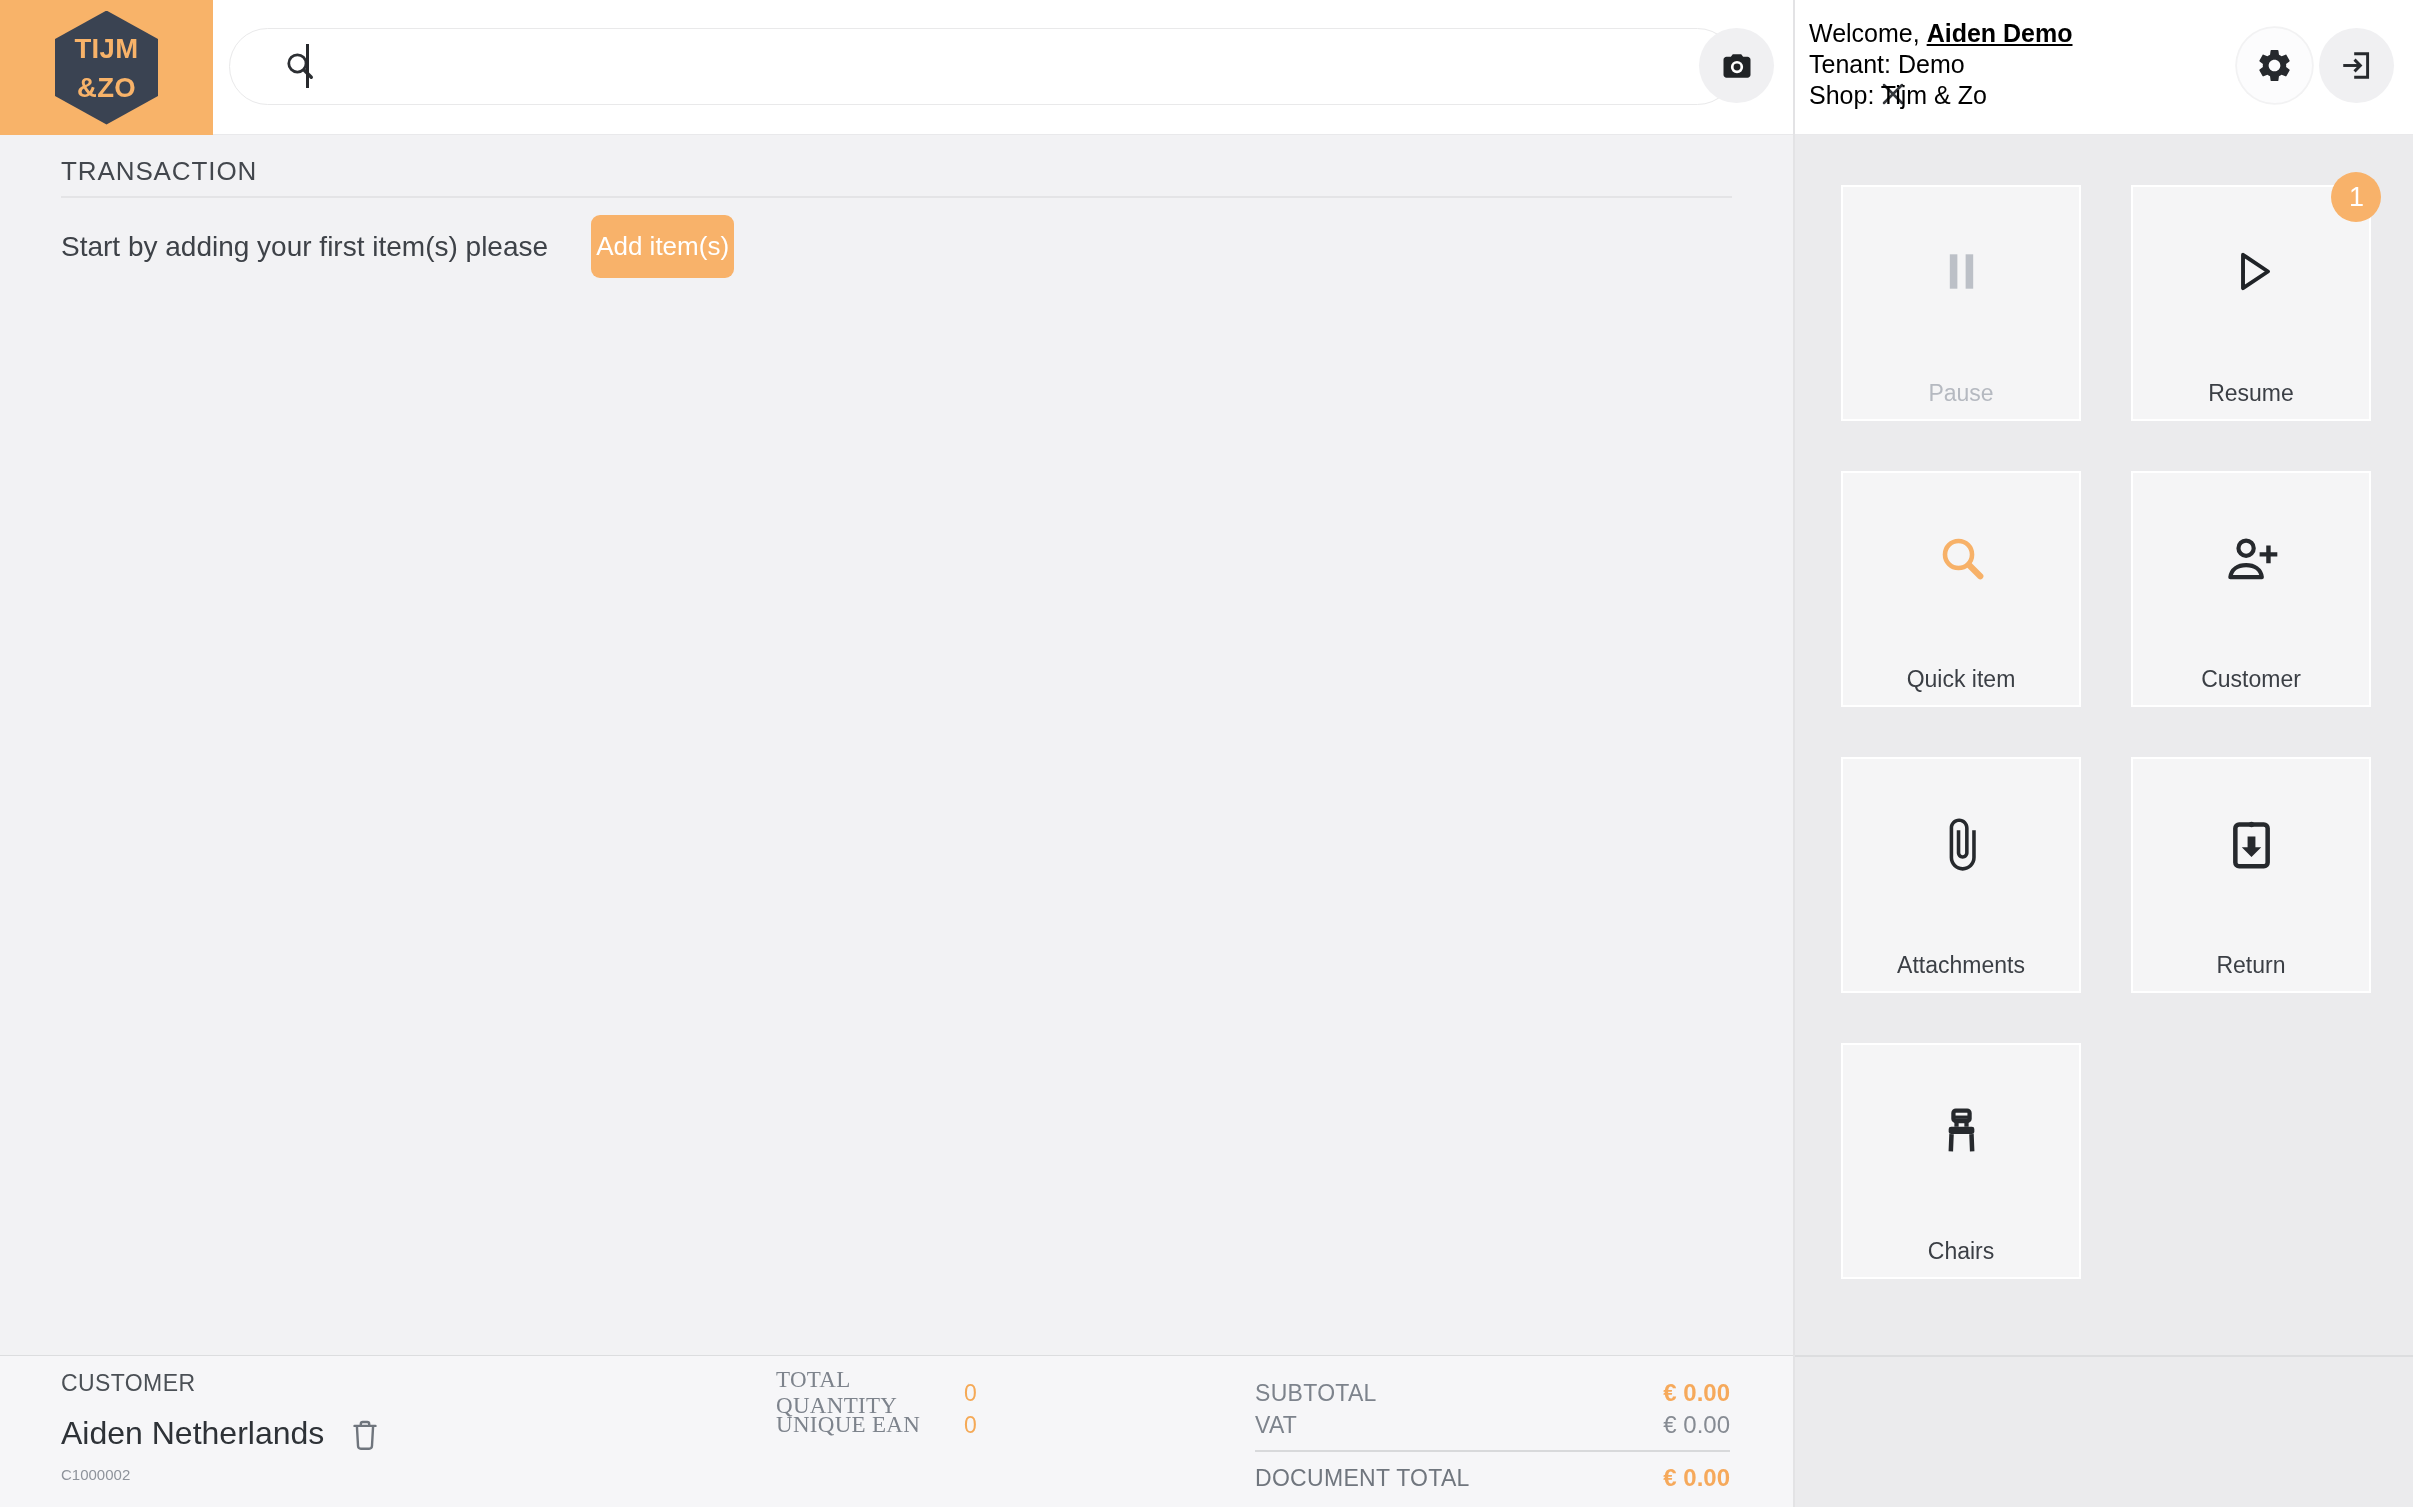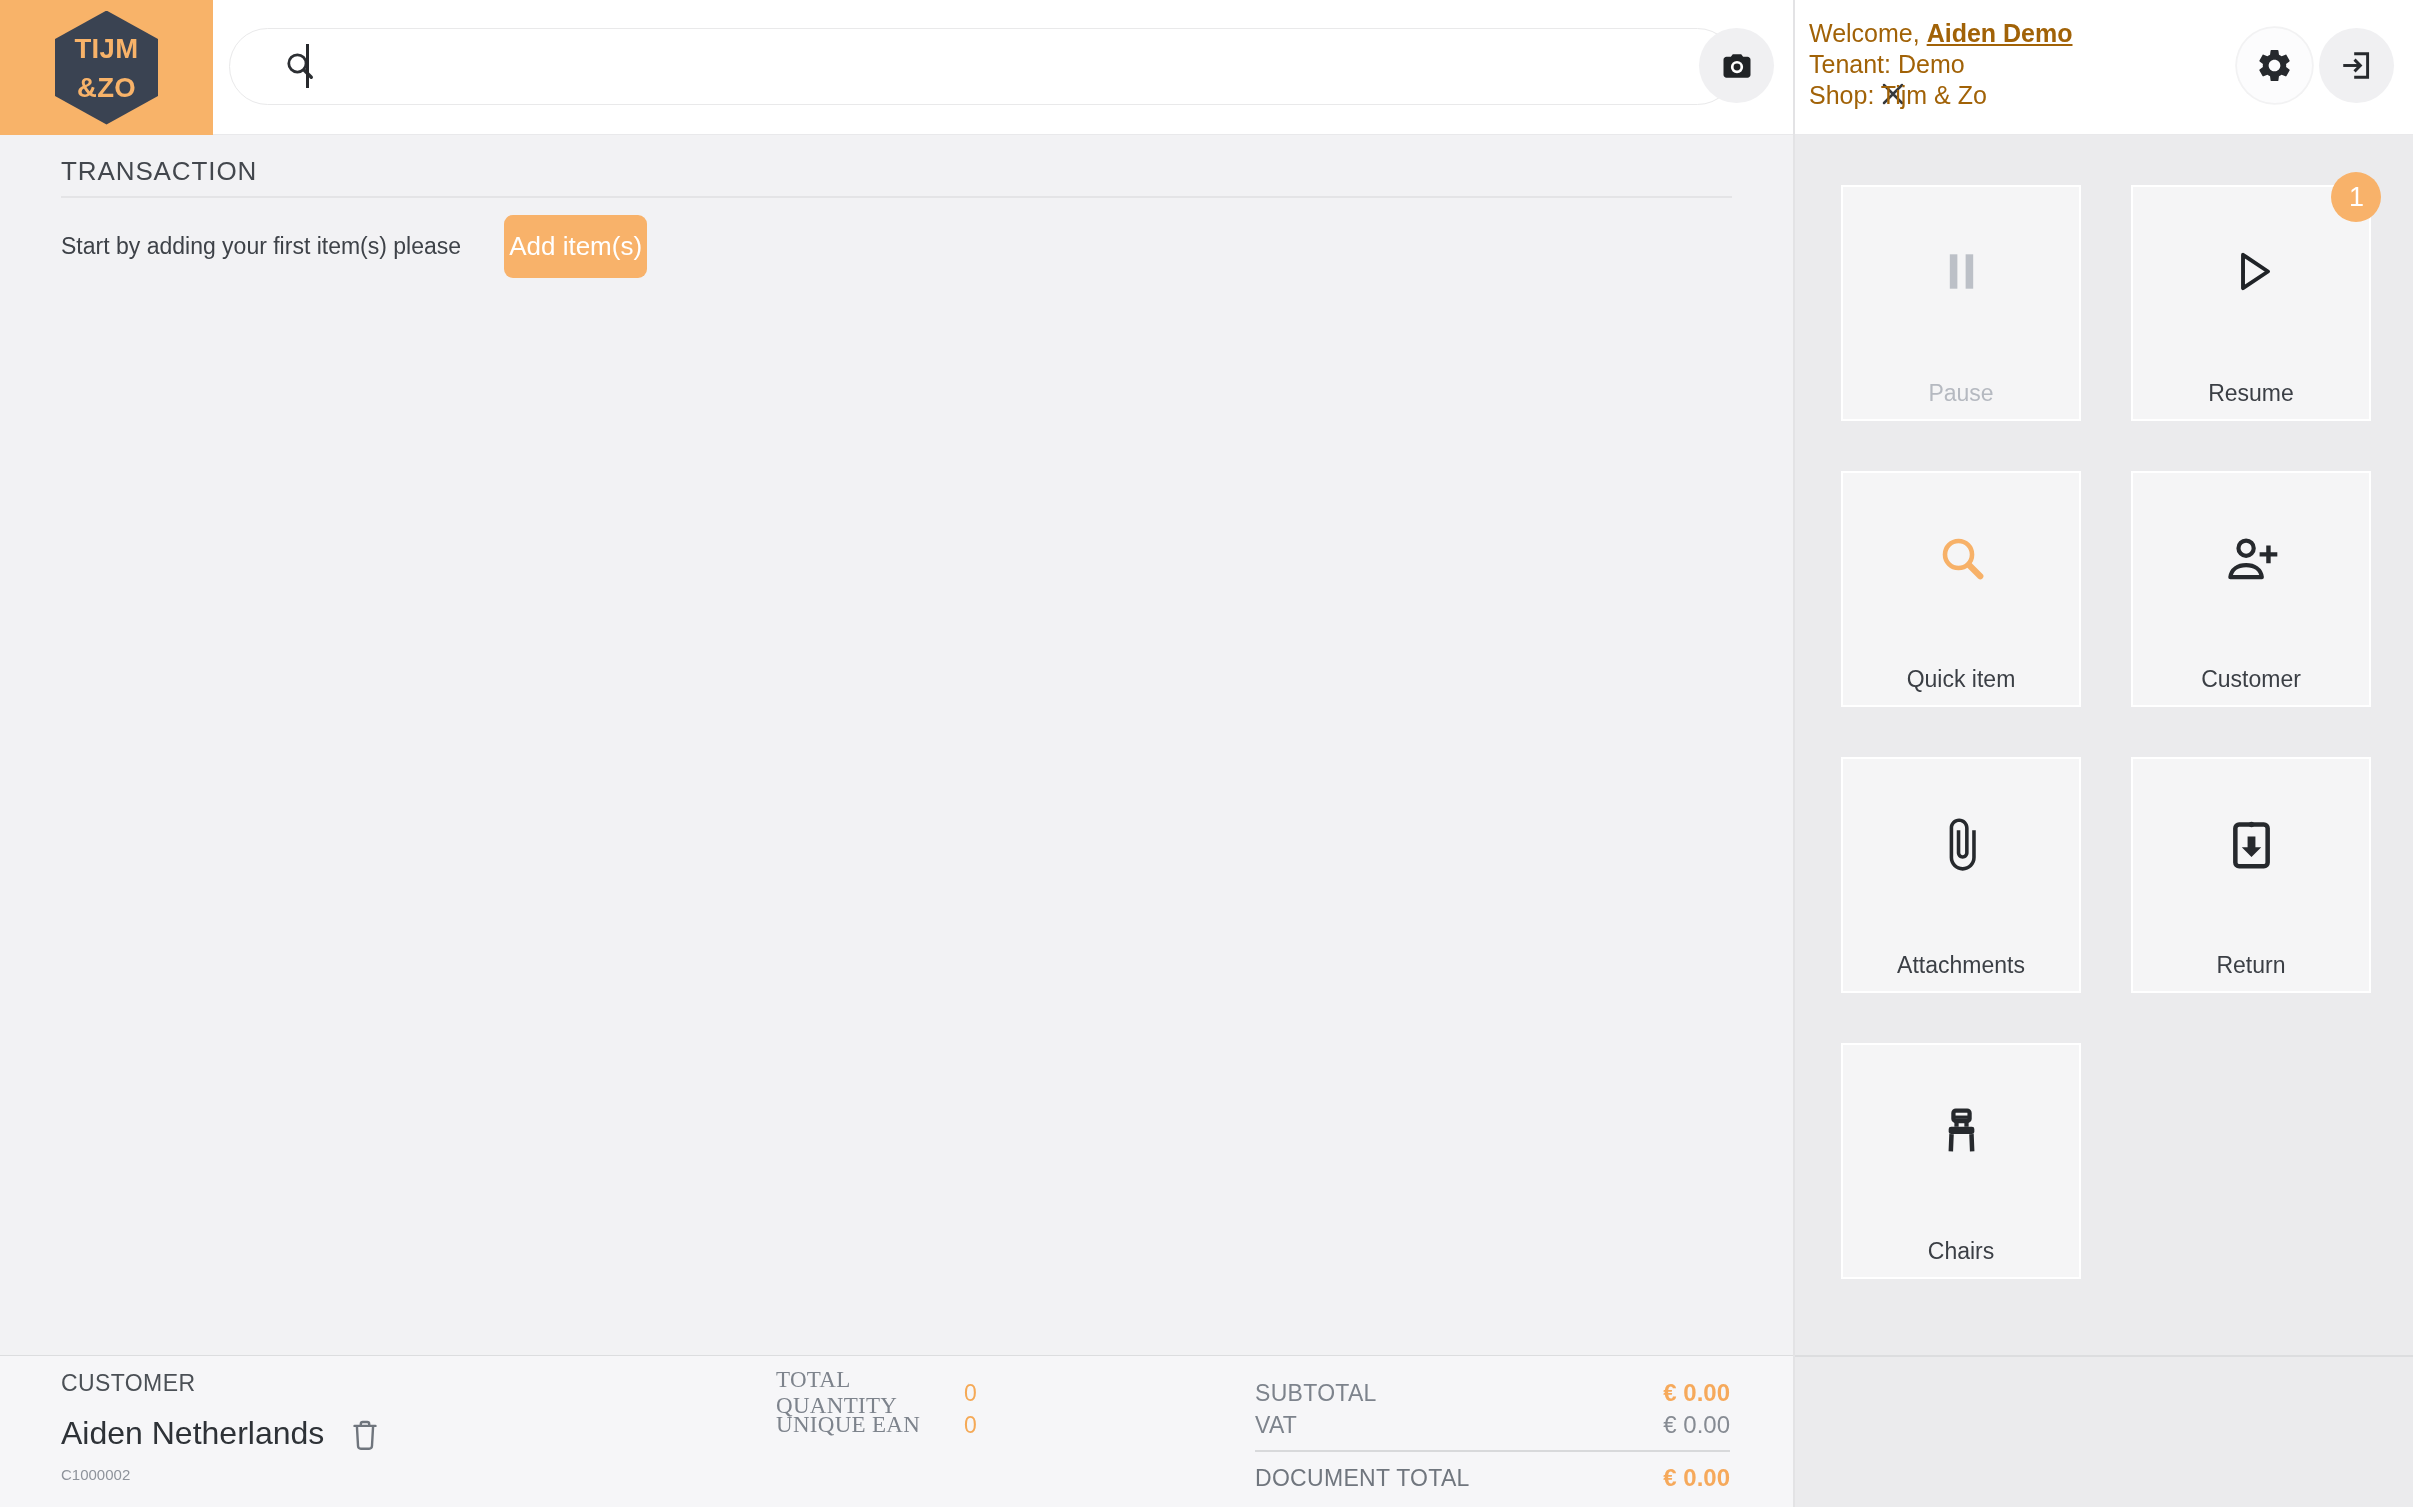--- a/index.html
+++ b/index.html
@@ -45,41 +45,41 @@
     display:flex; align-items:center; justify-content:center;
     background:transparent; border:none; cursor:pointer;
   }
   .camera-btn {
     position:absolute; left:1699px; top:28px; width:75px; height:75px; border-radius:50%;
     background:#f0f0f2; border:none; display:flex; align-items:center; justify-content:center; cursor:pointer;
   }
 
   .v-divider { position:absolute; left:1793px; top:0; width:1.8px; height:1507px; background:#e3e3e5; }
 
-  .user-block { position:absolute; left:1809px; top:18px; font-size:25px; line-height:31px; color:#a16207; }
+  .user-block { position:absolute; left:1809px; top:18px; font-size:25px; line-height:31px; color:#000000; }
   .user-name { font-weight:bold; text-decoration:underline; cursor:pointer; }
   .round-btn {
     position:absolute; top:27.5px; width:75px; height:75px; border-radius:50%;
     display:flex; align-items:center; justify-content:center; border:none; cursor:pointer;
   }
   .settings-btn { left:2237px; background:#fcfcfd; box-shadow:0 0 0 1.8px #f2f2f3; }
   .logout-btn { left:2319px; background:#f0f0f2; }
 
   
   .main-area {
     position:absolute; left:0; top:135px; width:1793px; height:1220px; background:#f2f2f4;padding-left:43px;
   }
   .transaction-title {
     position:absolute; left:61px; top:21px; font-size:26px; letter-spacing:0.9px; color:#43474d;
   }
   .transaction-divider {
     position:absolute; left:61px; top:61px; width:1671px; height:1.8px; background:#e4e4e6;
   }
   .empty-row { position:absolute; left:61px; top:80px; height:63px; display:flex; align-items:center; }
-  .empty-text { font-size:23px; color:#3e4248; }
+  .empty-text { font-size:28px; color:#3e4248; }
   .add-items-btn {
     margin-left:43px; width:143px; height:63px; background:#f8b26a; color:#ffffff;
     border:none; border-radius:9px; font-size:26px; font-family:inherit; cursor:pointer;
   }
 
   
   .side-panel {
     position:absolute; left:1795px; top:135px; width:618px; height:1372px; background:#ebebed;
   }
   .actions-grid {

